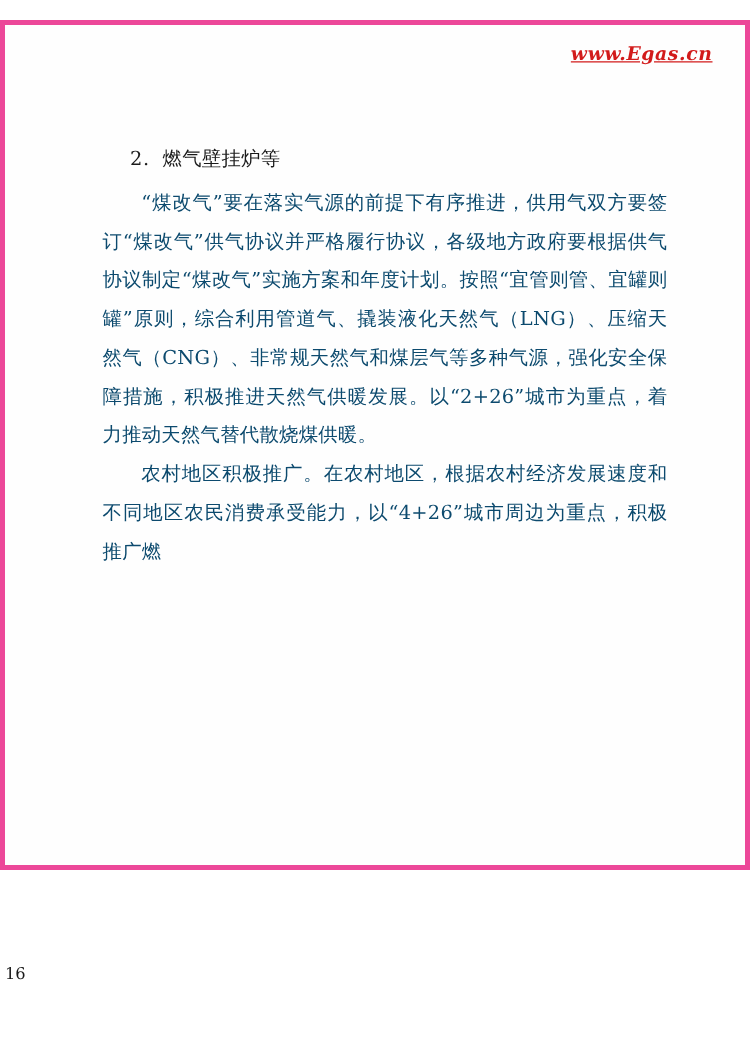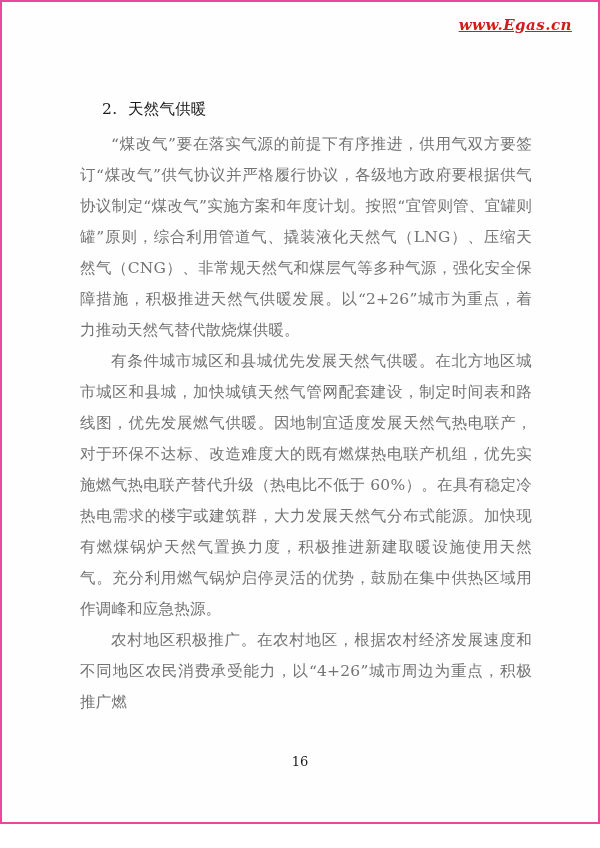--- a/index.html
+++ b/index.html
@@ -10,24 +10,24 @@
     width: 600px;
     height: 848px;
     background: #ffffff;
     font-family: "DejaVu Serif", "Liberation Serif", serif;
     position: relative;
     overflow: hidden;
   }
   .page {
     position: absolute;
     left: 0;
-    top: 0;
+    top: 16px;
     width: 600px;
-    height: 824px;
-    border: 2px solid #ec4899;
+    height: 680px;
+    border: 4px solid #ec4899;
     box-sizing: border-box;
     background: #fefefe;
   }
   .watermark {
     position: absolute;
     right: 26px;
     top: 14px;
     font-family: "DejaVu Serif", "Liberation Serif", serif;
     font-style: italic;
     font-weight: bold;
@@ -50,52 +50,51 @@
     margin: 0 0 4px 0;
     text-indent: 22px;
     letter-spacing: 0.2px;
   }
   .heading .num {
     letter-spacing: 0.5px;
   }
   p.para {
     font-size: 15.5px;
     line-height: 31px;
-    color: #737373;
+    color: #0c4a6e;
     margin: 0;
     text-align: justify;
     text-justify: inter-ideograph;
     text-indent: 31px;
     letter-spacing: 0.2px;
   }
   .pagenum {
     position: absolute;
     left: 0;
     right: 0;
     top: 752px;
-    text-align: center;
+    text-align: left;
     font-size: 13px;
     color: #1a1a1a;
     font-family: "DejaVu Serif", "Liberation Serif", serif;
   }
 </style>
 </head>
 <body>
 
 <div class="page">
 
   <div class="watermark">www.Egas.cn</div>
 
   <div class="content">
 
     <div class="heading">
-      <span class="num">2.</span>&nbsp;&nbsp;<span>天然气供暖</span>
+      <span class="num">2.</span>&nbsp;&nbsp;<span>燃气壁挂炉等</span>
     </div>
 
     <p class="para">“煤改气”要在落实气源的前提下有序推进，供用气双方要签订“煤改气”供气协议并严格履行协议，各级地方政府要根据供气协议制定“煤改气”实施方案和年度计划。按照“宜管则管、宜罐则罐”原则，综合利用管道气、撬装液化天然气（LNG）、压缩天然气（CNG）、非常规天然气和煤层气等多种气源，强化安全保障措施，积极推进天然气供暖发展。以“2+26”城市为重点，着力推动天然气替代散烧煤供暖。</p>
-    <p class="para">有条件城市城区和县城优先发展天然气供暖。在北方地区城市城区和县城，加快城镇天然气管网配套建设，制定时间表和路线图，优先发展燃气供暖。因地制宜适度发展天然气热电联产，对于环保不达标、改造难度大的既有燃煤热电联产机组，优先实施燃气热电联产替代升级（热电比不低于 60%）。在具有稳定冷热电需求的楼宇或建筑群，大力发展天然气分布式能源。加快现有燃煤锅炉天然气置换力度，积极推进新建取暖设施使用天然气。充分利用燃气锅炉启停灵活的优势，鼓励在集中供热区域用作调峰和应急热源。</p>
     <p class="para">农村地区积极推广。在农村地区，根据农村经济发展速度和不同地区农民消费承受能力，以“4+26”城市周边为重点，积极推广燃</p>
 
   </div>
 
   <div class="pagenum">16</div>
 
 </div>
 
 </body></html>

